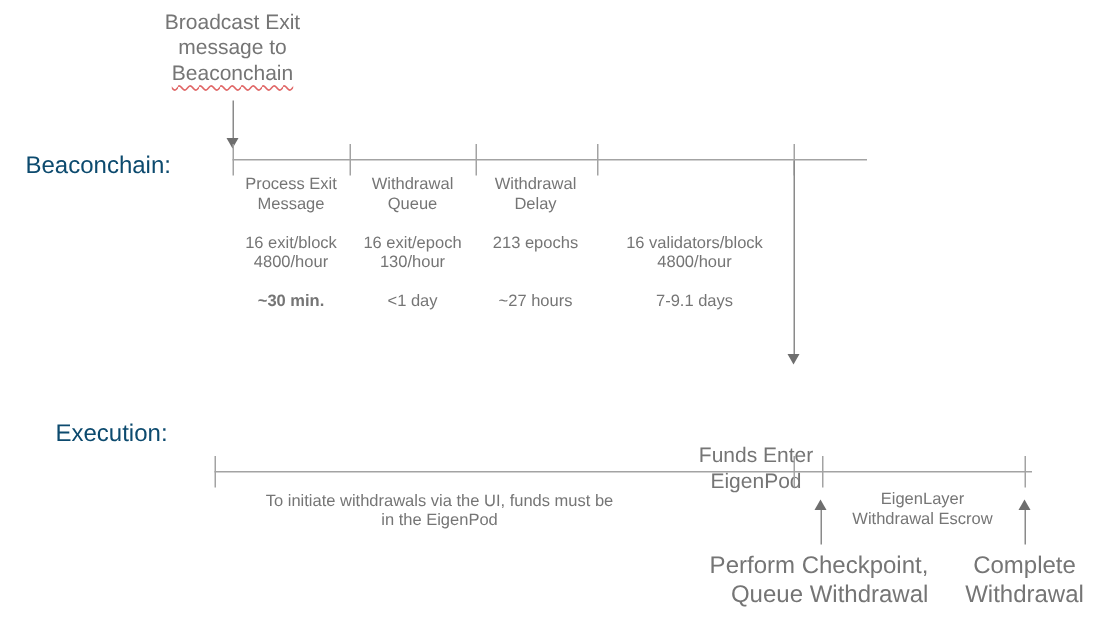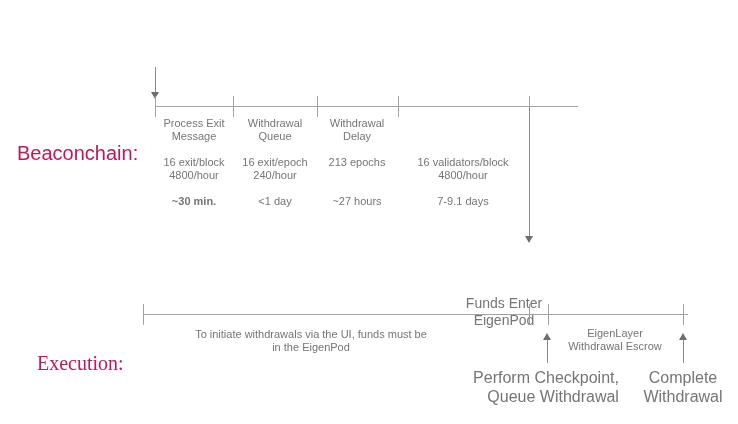--- a/index.html
+++ b/index.html
@@ -13,24 +13,23 @@
     overflow: hidden;
   }
   .t {
     position: absolute;
     white-space: pre-line;
     text-align: center;
     transform: translateX(-50%);
   }
   .big-label {
     position: absolute;
-    font-size: 20px;
-    color: #be185d;
+    font-size: 16px;
+    color: #0c4a6e;
     white-space: nowrap;
-    margin-top: 40px;
   }
   .hline { position: absolute; height: 1px; background: #a3a3a3; }
   .tick  { position: absolute; width: 1px; height: 21px; background: #a3a3a3; }
   .arrow-line { position: absolute; width: 1px; background: #8a8a8a; }
   .head-down {
     position: absolute; width: 0; height: 0;
     border-left: 4px solid transparent;
     border-right: 4px solid transparent;
     border-top: 7px solid #6e6e6e;
   }
@@ -49,20 +48,23 @@
     text-decoration-color: #e06666;
     text-decoration-thickness: 1px;
     text-underline-offset: 3px;
   }
 </style>
 </head>
 <body>
 
 <div class="canvas">
 
+  <div class="t note-14" style="left:155px; top:6px;"><span>Broadcast Exit
+message to</span>
+<span class="squiggle">Beaconchain</span></div>
 
   <div>
     <div class="arrow-line" style="left:155px; top:67px; height:25px;"></div>
     <div class="head-down" style="left:151px; top:92px;"></div>
   </div>
 
   <div class="big-label" style="left:17px; top:102px;">Beaconchain:</div>
 
   <div>
     <div class="hline" style="left:155px; top:106px; width:423px;"></div>
@@ -75,51 +77,51 @@
 
   <div class="t note-11" style="left:194px; top:117px;">Process Exit
 Message</div>
   <div class="t note-11" style="left:194px; top:156px;">16 exit/block
 4800/hour</div>
   <div class="t note-11" style="left:194px; top:195px;font-weight:bold;">~30 min.</div>
 
   <div class="t note-11" style="left:275px; top:117px;">Withdrawal
 Queue</div>
   <div class="t note-11" style="left:275px; top:156px;">16 exit/epoch
-240/hour</div>
+130/hour</div>
   <div class="t note-11" style="left:275px; top:195px;">&lt;1 day</div>
 
   <div class="t note-11" style="left:357px; top:117px;">Withdrawal
 Delay</div>
   <div class="t note-11" style="left:357px; top:156px;">213 epochs</div>
   <div class="t note-11" style="left:357px; top:195px;">~27 hours</div>
 
   <div class="t note-11" style="left:463px; top:156px;">16 validators/block
 4800/hour</div>
   <div class="t note-11" style="left:463px; top:195px;">7-9.1 days</div>
 
   <div>
     <div class="arrow-line" style="left:529px; top:107px; height:129px;"></div>
     <div class="head-down" style="left:525px; top:236px;"></div>
   </div>
 
   <div class="t note-14" style="left:504px; top:251px;margin-top:44px;">Funds Enter
 EigenPod</div>
 
-  <div class="big-label" style="left:37px; top:312px;font-family:Liberation Serif, serif;">Execution:</div>
+  <div class="big-label" style="left:37px; top:281px;">Execution:</div>
 
   <div>
     <div class="hline" style="left:143px; top:314px; width:545px;"></div>
     <div class="tick" style="left:143px; top:304px;"></div>
     <div class="tick" style="left:529px; top:304px;"></div>
     <div class="tick" style="left:548px; top:304px;"></div>
     <div class="tick" style="left:683px; top:304px;"></div>
   </div>
 
-  <div class="t note-11" style="left:311px; top:328px;">To initiate withdrawals via the UI, funds must be
+  <div class="t note-11" style="left:293px; top:328px;">To initiate withdrawals via the UI, funds must be
 in the EigenPod</div>
 
   <div class="t note-11" style="left:615px; top:327px;">EigenLayer
 Withdrawal Escrow</div>
 
   <div>
     <div class="head-up" style="left:543px; top:333px;"></div>
     <div class="arrow-line" style="left:547px; top:340px; height:23px;"></div>
   </div>
 

